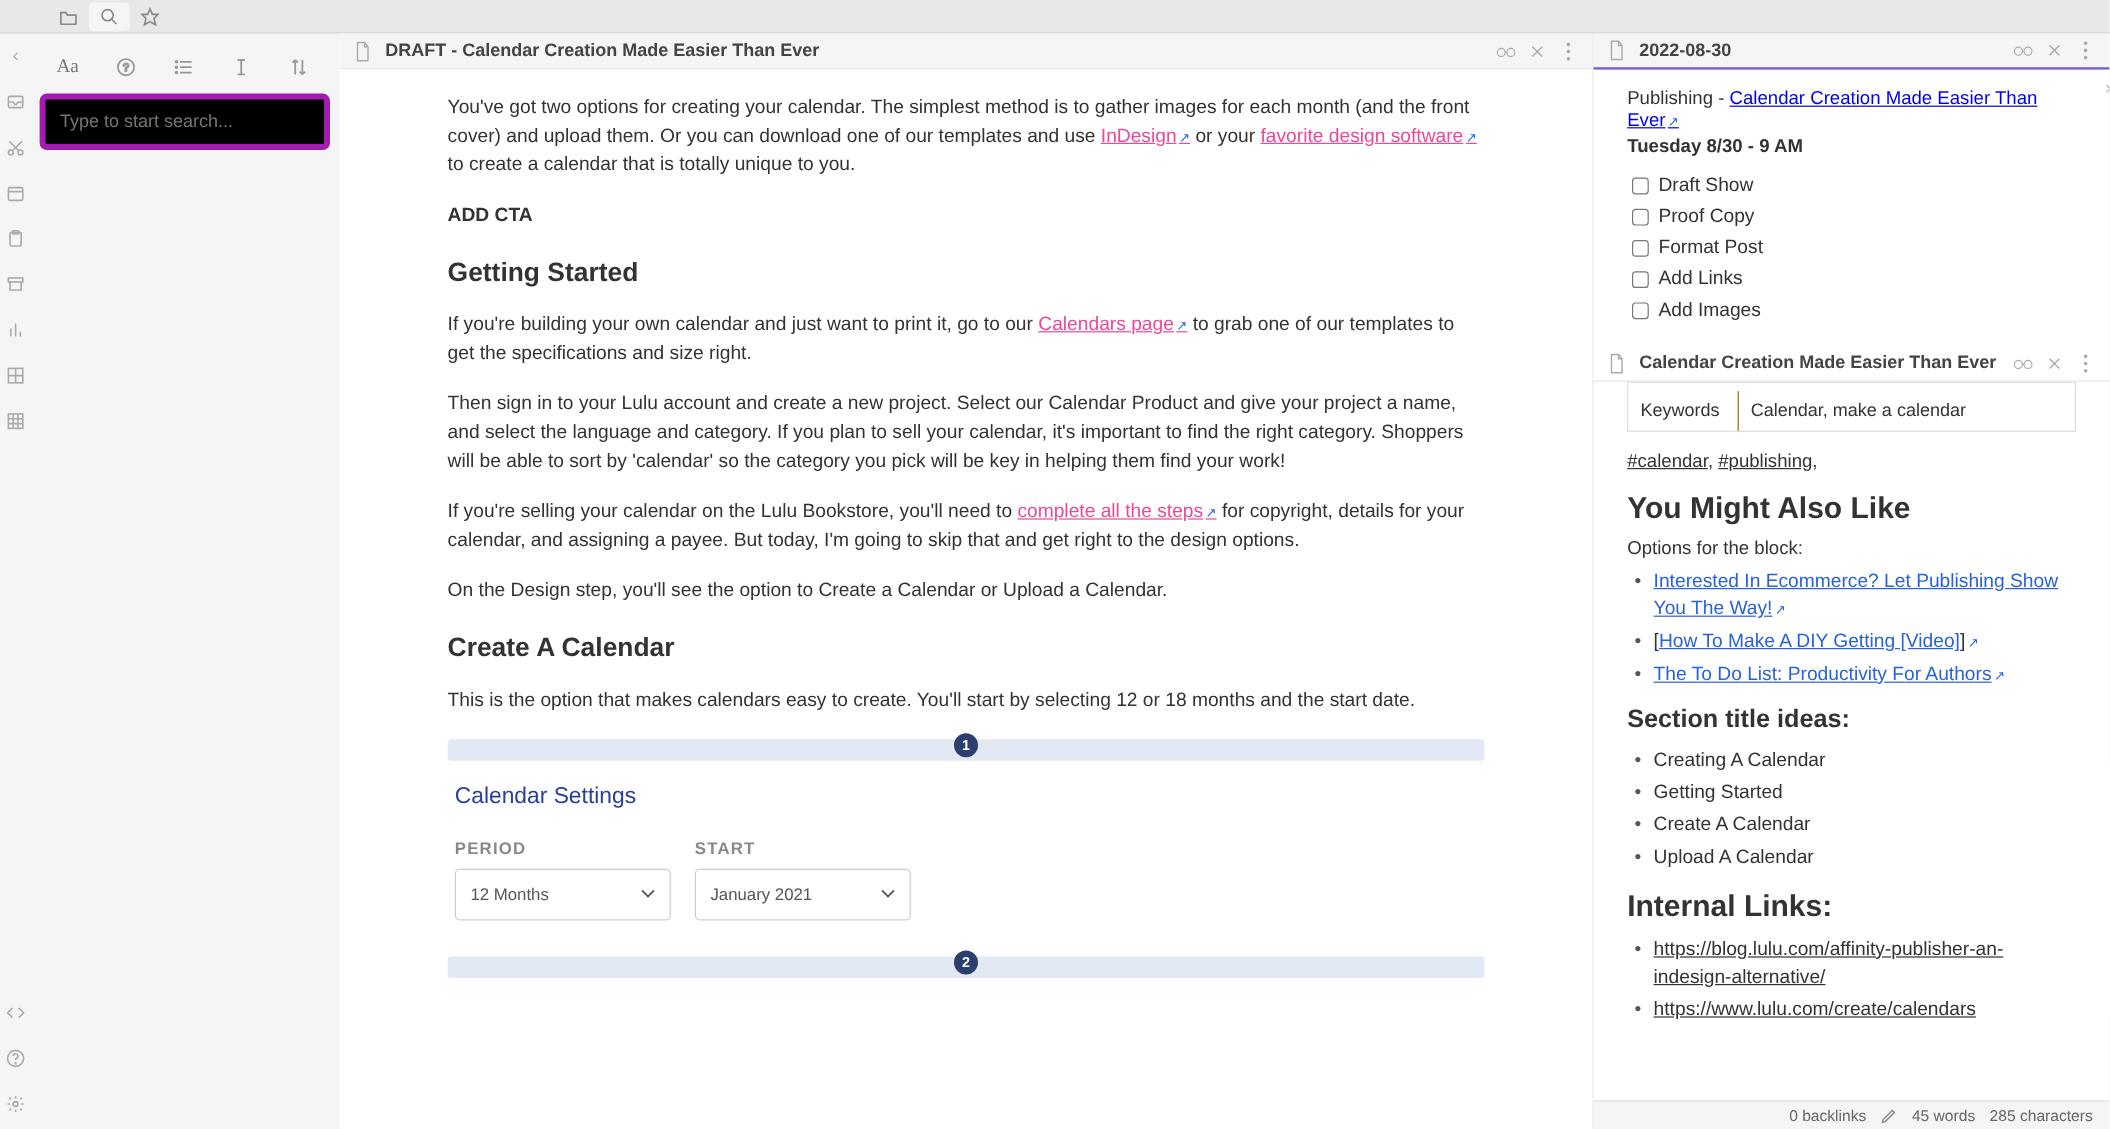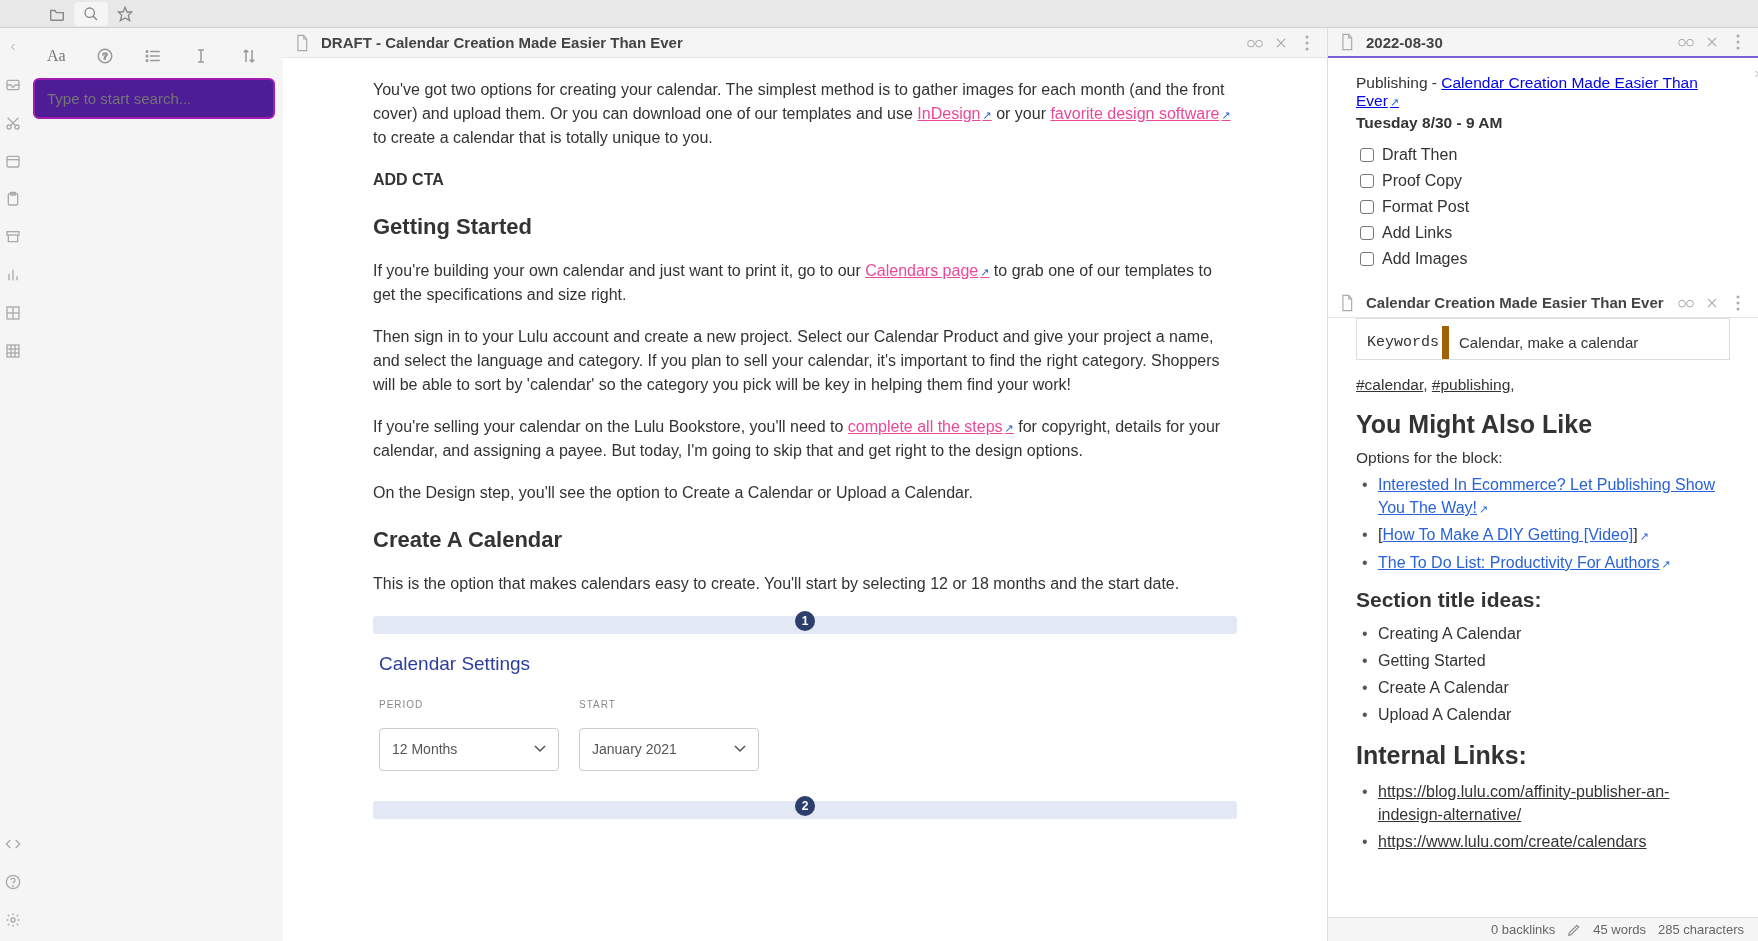--- a/index.html
+++ b/index.html
@@ -12,21 +12,21 @@
     
     
     .main-layout { display: flex; height: calc(100vh - 28px); }
     .left-rail { width: 25px; background: #f5f5f5; display: flex; flex-direction: column; align-items: center; padding-top: 10px; gap: 20px; }
     .rail-icon { width: 18px; height: 18px; color: #aaa; cursor: pointer; display:flex; align-items:center; justify-content:center; }
     .rail-spacer { flex: 1; }
     
     .sidebar { width: 258px; background: #f5f5f5; padding: 10px 8px; }
     .toolbar-row { display: flex; gap: 30px; padding: 8px 14px 12px; color: #888; align-items:flex-end; }
     .tool-icon { width: 20px; height: 20px; display:flex; align-items:center; justify-content:center; cursor:pointer; }
-    .search-box { background: #4c1d95; border: 2px solid #a21caf; border-radius: 6px; padding: 10px 12px; width: 100%; font-size: 15px; color: #999; outline: none; }
+    .search-box { background: #000000; border: 5px solid #a21caf; border-radius: 6px; padding: 10px 12px; width: 100%; font-size: 15px; color: #999; outline: none; }
     
     
     .pane-container { flex: 1; display: flex; }
     .pane-left { flex: 1; display: flex; flex-direction: column; border-right: 1px solid #ddd; background:#fff; min-width: 0; }
     .pane-right { width: 430px; display: flex; flex-direction: column; background:#fff; }
     
     .pane-header { height: 30px; display: flex; align-items: center; padding: 0 12px; border-bottom: 1px solid #e5e5e5; background:#f5f5f5; }
     .pane-header-right { border-bottom: 2px solid #7b5fd9; }
     .doc-icon { width: 16px; height: 20px; margin-right: 10px; color:#aaa; display:flex; align-items:center;}
     .pane-title { font-size: 15px; font-weight: 600; color: #444; flex: 1; white-space: nowrap; overflow: hidden; text-overflow: ellipsis; }
@@ -40,36 +40,36 @@
     .ext-icon::after { content: '↗'; font-size: 11px; margin-left: 2px; color: #2962d9; }
     .bold-line { font-weight: 700; margin-bottom: 16px; }
     
     
     .calendar-embed { margin-top: 20px; }
     .step-bar { background: #e3e8f5; height: 18px; border-radius: 3px; position: relative; margin-bottom: 16px; }
     .step-badge { position: absolute; left: 50%; top: -5px; transform: translateX(-50%); background: #2c3e6b; color: #fff; width: 20px; height: 20px; border-radius: 50%; font-size: 12px; display:flex; align-items:center; justify-content:center; font-weight:bold;}
     .cal-title { font-size: 19px; font-weight: 400; color: #2c3e9b; margin-bottom: 18px; margin-left: 6px;}
     .cal-row { display: flex; gap: 20px; margin-bottom: 30px; margin-left: 6px;}
     .cal-field { flex: 0 0 180px; }
-    .cal-label { font-size: 10px; letter-spacing: 1px; color: #888; font-weight: 400; margin-bottom: 16px; text-transform: uppercase;}
+    .cal-label { font-size: 14px; letter-spacing: 1px; color: #888; font-weight: 700; margin-bottom: 6px; text-transform: uppercase;}
     .cal-select { border: 1px solid #ccc; border-radius: 4px; padding: 10px 12px; font-size: 14px; display: flex; justify-content: space-between; align-items: center; color: #555; background:#fff;}
     
     
     .right-top, .right-bottom { display: flex; flex-direction: column; }
     .right-top { flex: 0 0 232px; }
     .right-bottom { flex: 1; }
     .right-body { flex: 1; overflow-y: auto; padding: 16px 28px; font-size: 15.5px; color: #333; }
     .right-body.bottom { padding-top: 0; }
     .pub-line { margin-bottom: 4px; }
     .pub-bold { font-weight: 700; margin-bottom: 10px; }
     .check-item { display: flex; align-items: center; gap: 8px; padding: 4px 0; margin-left: 4px; font-size: 16px;}
     .check-box { width: 14px; height: 14px; border: 1.5px solid #777; border-radius: 3px; flex-shrink:0;}
     
     .kw-row { display: flex; border: 1px solid #ddd; border-top:none; font-size: 15px; margin-bottom: 16px;}
-    .kw-row > div:first-child { width: 92px; padding: 8px 10px; border-right: 7px solid #a16207; font-family: Liberation Mono, monospace; }
+    .kw-row > div:first-child { width: 92px; padding: 8px 10px; border-right: 1px solid #a16207; }
     .kw-row > div:last-child { flex:1; padding: 8px 10px; }
     .right-body h2 { font-size: 21px; font-weight: 700; margin: 6px 0 10px; }
     .right-body h2.big { font-size: 25px; }
     .tag-link { color: #333; text-decoration: underline; }
     .right-body ul { list-style: none; margin-left: 6px; }
     .right-body ul li { position: relative; padding-left: 16px; margin-bottom: 4px; font-size: 16px; line-height: 1.45;}
     .right-body ul li::before { content: '•'; position: absolute; left: 0; color: #555; }
     .option-text { margin-bottom: 6px; }
     
     .status-bar { height: 24px; border-top: 1px solid #e0e0e0; display: flex; justify-content: flex-end; align-items: center; padding: 0 14px; gap: 12px; font-size: 13px; color: #666; background:#f5f5f5;}
@@ -349,21 +349,21 @@
                 </svg>
               </div>
           </div>
         </div>
         <div class="right-body">
           <div class="pub-line"><span>Publishing - </span><a href="#" class="ext-icon">Calendar Creation Made Easier Than Ever</a></div>
           <div class="pub-bold">Tuesday 8/30 - 9 AM</div>
           <div id="checklist">
               <div class="check-item">
                 <div class="check-box"></div>
-                <span>Draft Then</span>
+                <span>Draft Show</span>
               </div>
               <div class="check-item">
                 <div class="check-box"></div>
                 <span>Proof Copy</span>
               </div>
               <div class="check-item">
                 <div class="check-box"></div>
                 <span>Format Post</span>
               </div>
               <div class="check-item">

